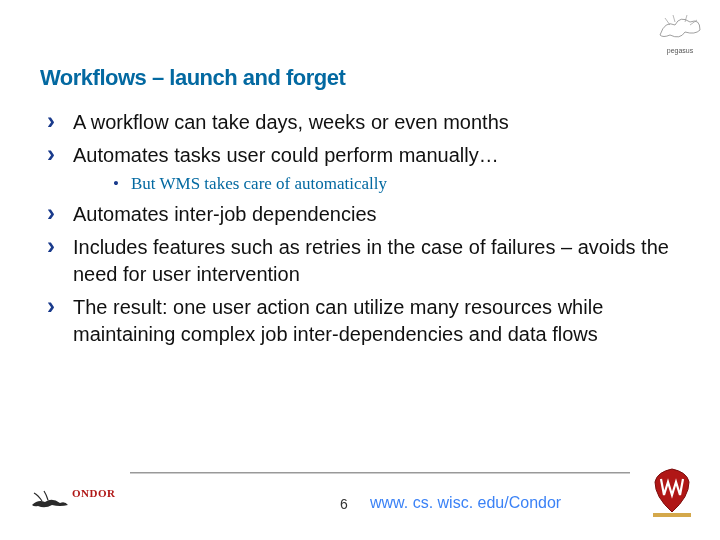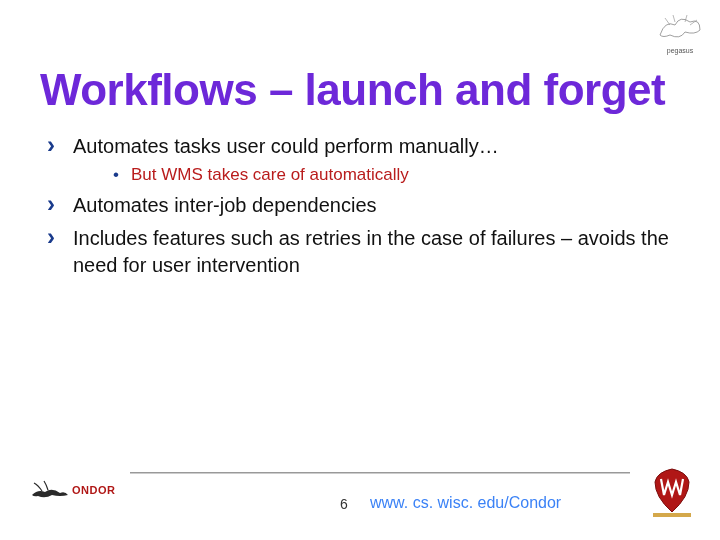--- a/index.html
+++ b/index.html
@@ -25,23 +25,23 @@
       text-align: center;
     }
     .pegasus-logo svg { width: 50px; height: 35px; }
     .pegasus-label {
       font-size: 7px;
       color: #555;
       display: block;
       margin-top: -2px;
     }
     .title {
-      font-size: 44px;
+      font-size: 22px;
       font-weight: bold;
-      color: #6d28d9;
+      color: #0369a1;
       font-family: "Comic Sans MS", "Trebuchet MS", sans-serif;
       margin-top: 25px;
       margin-bottom: 18px;
       letter-spacing: -0.5px;
     }
     ul.main-list {
       list-style: none;
       padding-left: 5px;
     }
     ul.main-list > li {
@@ -65,22 +65,23 @@
     }
     ul.sub-list {
       list-style: none;
       margin-top: 4px;
       padding-left: 40px;
     }
     ul.sub-list > li {
       position: relative;
       padding-left: 18px;
       font-size: 17px;
-      color: #b91c1c;
+      color: #0369a1;
       line-height: 1.3;
+      font-family: Liberation Serif, serif;
     }
     ul.sub-list > li::before {
       content: "•";
       position: absolute;
       left: 0;
       top: 0;
       color: #1a3b8c;
       font-size: 17px;
     }
     .footer {
@@ -94,25 +95,25 @@
       position: absolute;
       top: 0;
       left: 130px;
       right: 90px;
       border-top: 1px solid #999;
       box-shadow: 0 1px 0 #ccc;
     }
     .condor-logo {
       position: absolute;
       left: 30px;
-      bottom: 15px;
+      bottom: 0;
       width: 100px;
       height: 35px;
       display: flex;
-      align-items: center;
+      font-family: Liberation Serif, serif;
     }
     .condor-logo svg { width: 40px; height: 25px; }
     .condor-text {
       font-size: 11px;
       font-weight: bold;
       color: #b01716;
       margin-left: 2px;
       letter-spacing: 0.5px;
     }
     .slide-number {
@@ -148,28 +149,30 @@
     <svg viewBox="0 0 50 35">
       <path d="M5,25 Q10,10 20,15 Q25,5 35,12 Q45,8 45,20 Q40,25 30,22 Q25,30 15,25 Q8,28 5,25 Z" fill="none" stroke="#888" stroke-width="0.8"></path>
       <path d="M15,15 L10,8 M20,12 L18,5 M30,12 L32,5 M35,15 L42,10" stroke="#888" stroke-width="0.6"></path>
     </svg>
     <span class="pegasus-label">pegasus</span>
   </div>
 
   <h1 class="title">Workflows – launch and forget</h1>
 
   <ul class="main-list">
+    <li><span>A workflow can take days, weeks or even months</span></li>
     <li>
       <span>Automates tasks user could perform manually…</span>
       <ul class="sub-list">
         <li><span>But WMS takes care of automatically</span></li>
       </ul>
     </li>
     <li><span>Automates inter-job dependencies</span></li>
     <li><span>Includes features such as retries in the case of failures – avoids the need for user intervention</span></li>
+    <li><span>The result: one user action can utilize many resources while maintaining complex job inter-dependencies and data flows</span></li>
   </ul>
 
   <div class="footer">
     <div class="footer-line"></div>
 
     <div class="condor-logo">
       <svg viewBox="0 0 40 25">
         <path d="M2,18 Q8,12 15,15 Q22,10 30,16 Q35,14 38,18 Q30,20 22,18 Q15,22 8,19 Q4,20 2,18 Z" fill="#2a2a2a"></path>
         <path d="M12,14 Q8,8 4,6 M18,13 Q16,7 14,4" stroke="#2a2a2a" stroke-width="1.2" fill="none"></path>
       </svg>

